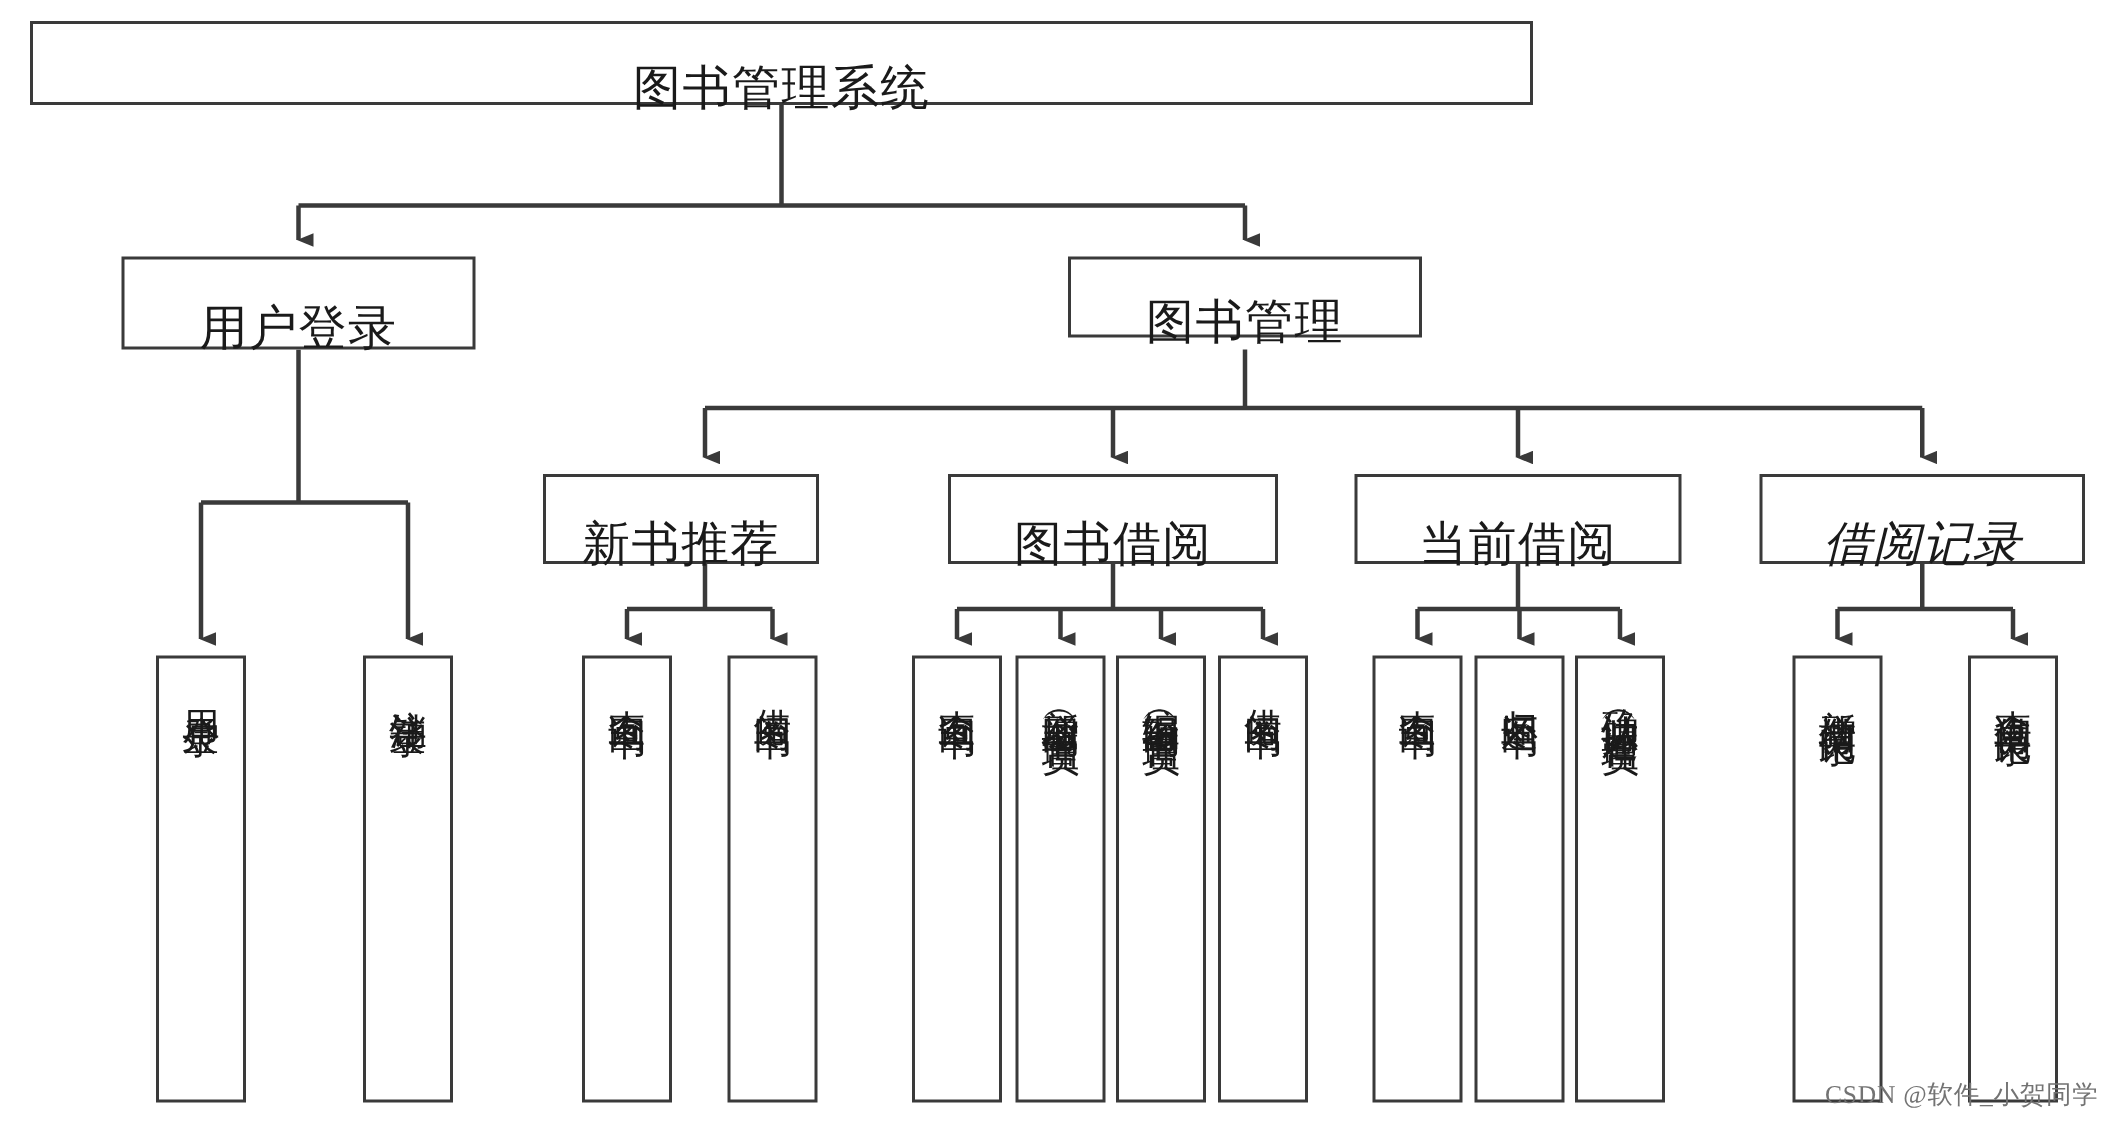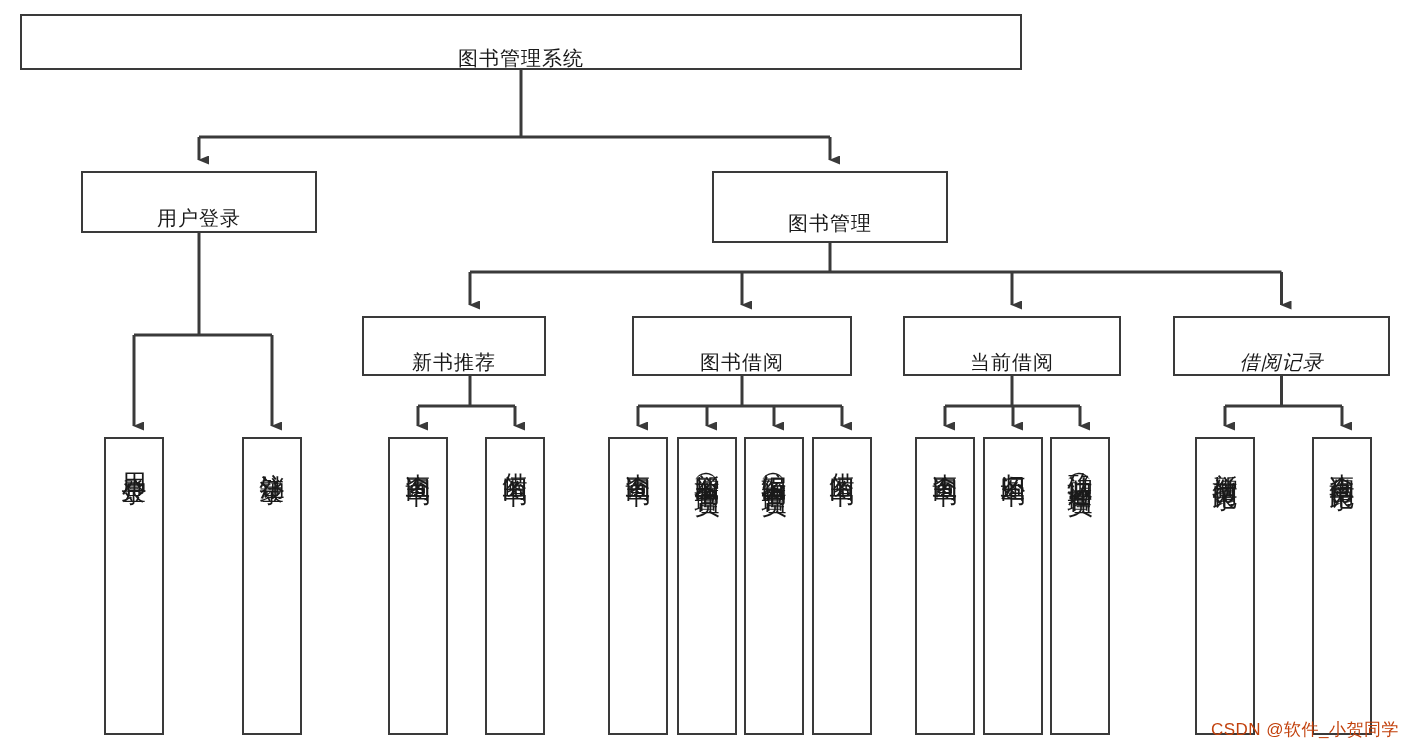--- a/index.html
+++ b/index.html
@@ -36,21 +36,21 @@
     color: #1a1a1a;
     text-align: center;
     z-index: 2;
   }
   .node .label {
     display: block;
     line-height: 1.15;
   }
   
   .node.h .label {
-    font-size: 20px;
+    font-size: 32px;
     letter-spacing: 1px;
     margin-top: 32px;
   }
   
   .node.v {
     align-items: flex-start;
     padding-top: 14px;
   }
   .node.v .label {
     writing-mode: vertical-rl;
@@ -58,24 +58,24 @@
     font-size: 25px;
     line-height: 1.0;
     letter-spacing: 3px;
     white-space: nowrap;
   }
   #watermark {
     position: absolute;
     right: 6px;
     bottom: 6px;
     font-size: 17px;
-    color: #c2410c;
+    color: #737373;
     letter-spacing: 0.5px;
     z-index: 5;
-    font-family: Liberation Sans, sans-serif;
+    font-family: Liberation Serif, serif;
   }
 </style>
 </head>
 <body>
 
 <div id="canvas">
 
   <svg id="edges" viewBox="0 0 1405 747" xmlns="http://www.w3.org/2000/svg">
     <defs>
       <marker id="arrowhead" markerWidth="9" markerHeight="11" refX="4.5" refY="10" orient="auto" markerUnits="userSpaceOnUse">
@@ -119,21 +119,21 @@
       </g>
   </svg>
 
   <div class="node h" style="left: 20px; top: 14px; width: 1002px; height: 56px;">
     <span class="label">图书管理系统</span>
   </div>
 
   <div class="node h" style="left: 81px; top: 171px; width: 236px; height: 62px;">
     <span class="label">用户登录</span>
   </div>
-  <div class="node h" style="left: 712px; top: 171px; width: 236px; height: 72px;">
+  <div class="node h" style="left: 712px; top: 171px; width: 236px; height: 54px;">
     <span class="label">图书管理</span>
   </div>
 
   <div class="node h" style="left: 362px; top: 316px; width: 184px; height: 60px;">
     <span class="label">新书推荐</span>
   </div>
   <div class="node h" style="left: 632px; top: 316px; width: 220px; height: 60px;">
     <span class="label">图书借阅</span>
   </div>
   <div class="node h" style="left: 903px; top: 316px; width: 218px; height: 60px;">

